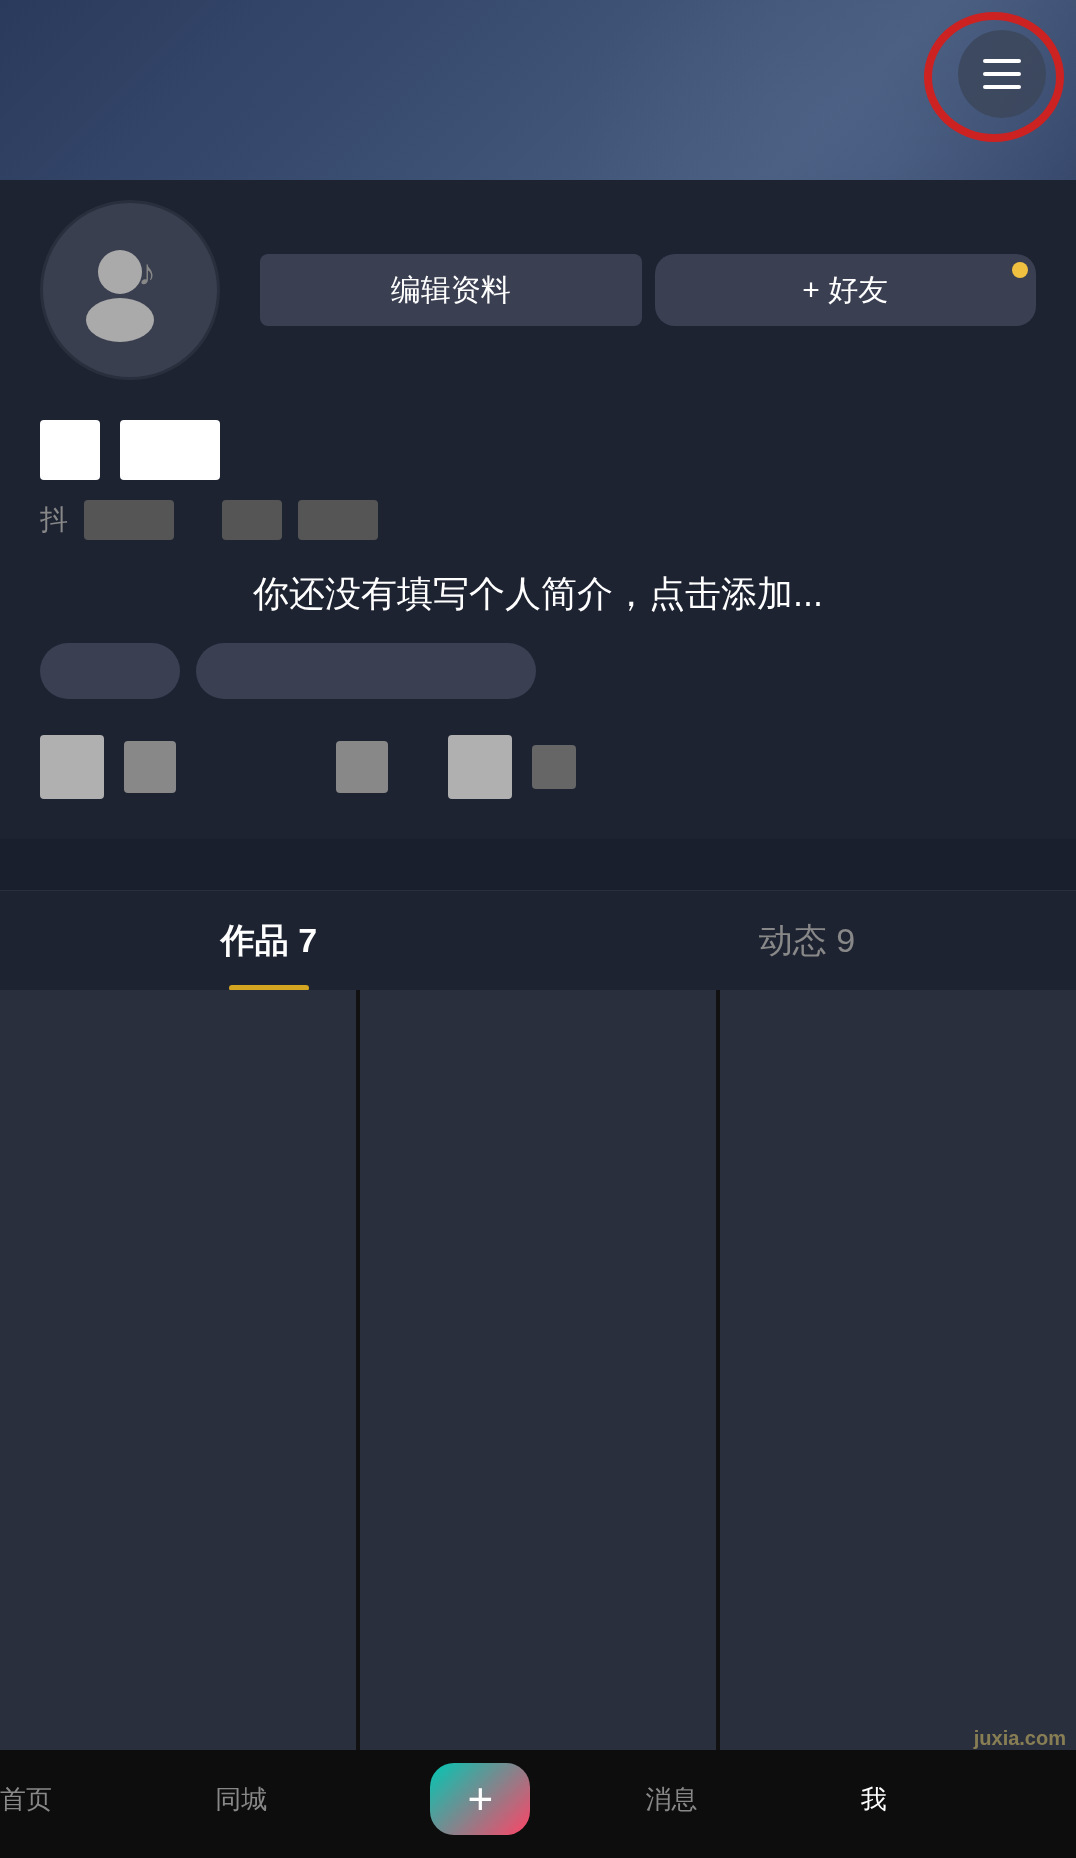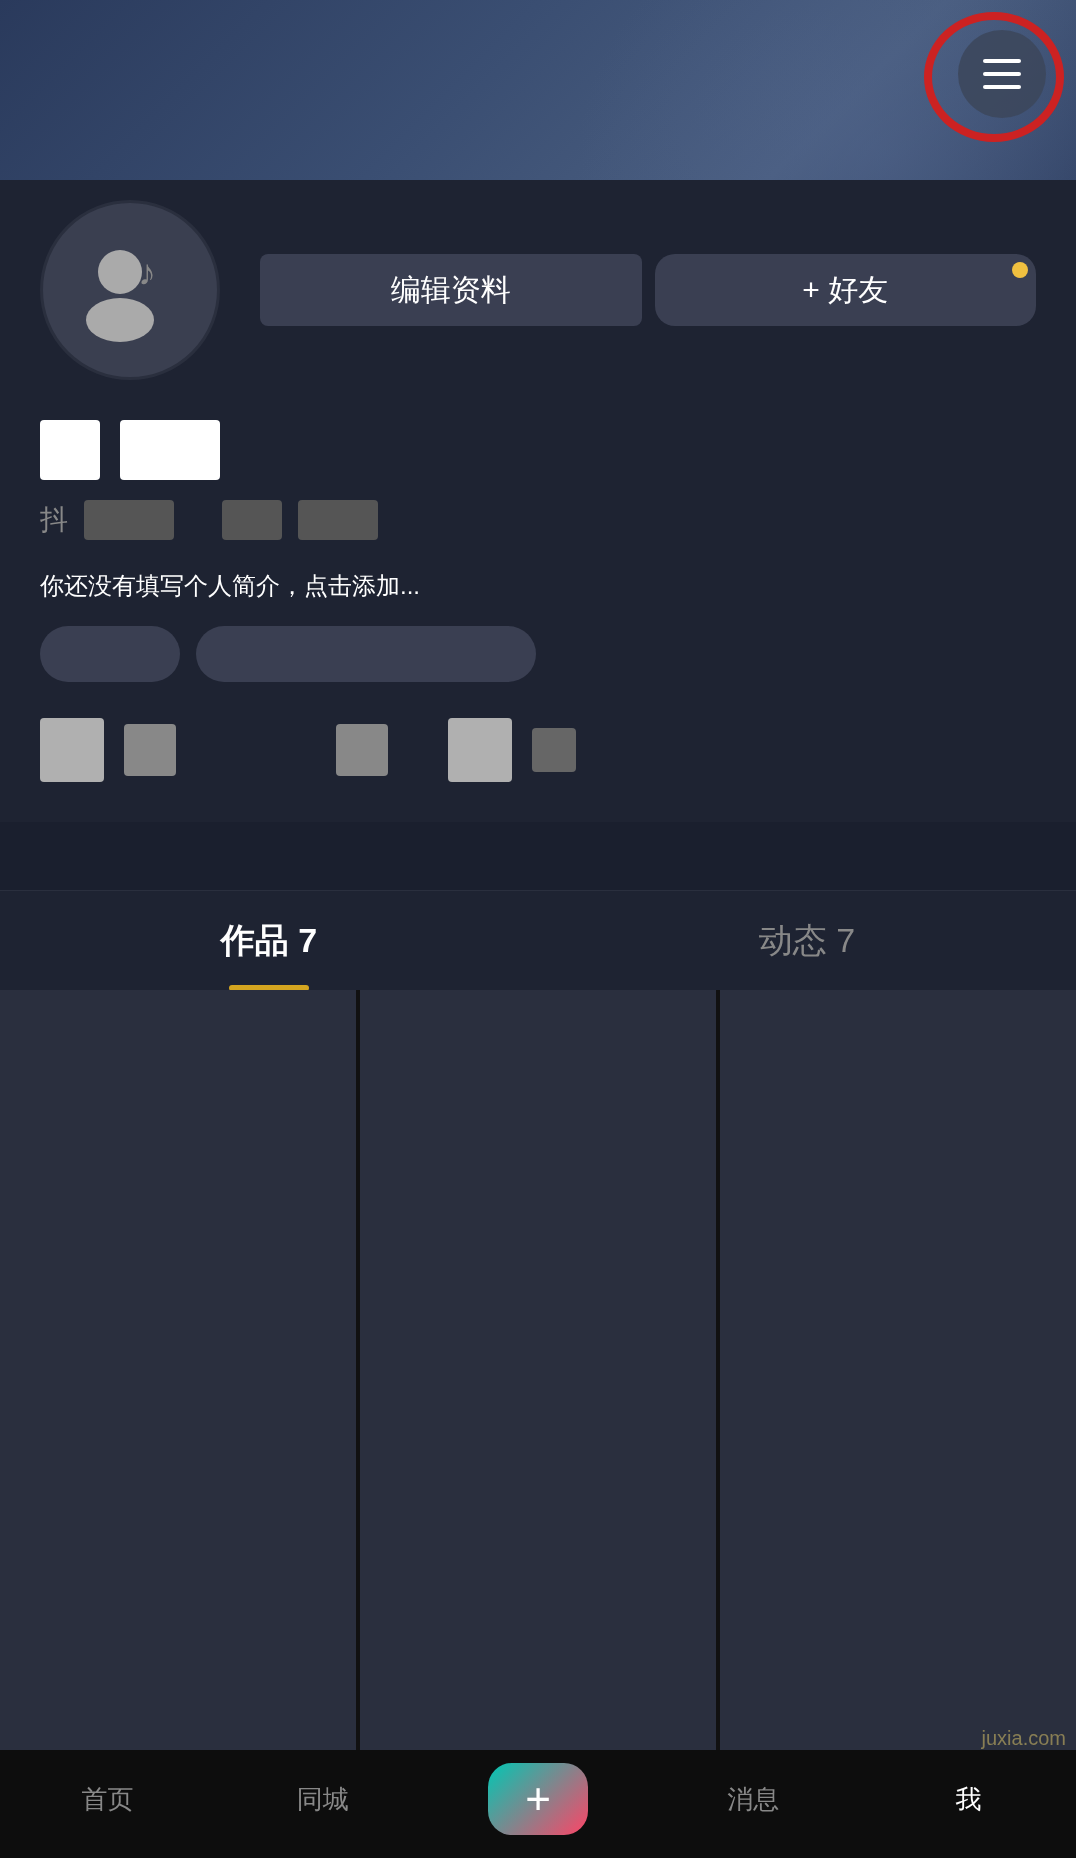--- a/index.html
+++ b/index.html
@@ -217,22 +217,23 @@
     .uid-block3 {
       width: 80px;
       height: 40px;
       background: #555;
       border-radius: 4px;
     }
 
     
     .bio-text {
       color: #ffffff;
-      font-size: 24px;
+      font-size: 36px;
       margin-bottom: 24px;
+      text-align: center;
     }
 
     
     .tags-row {
       display: flex;
       gap: 16px;
       margin-bottom: 36px;
     }
 
     .tag-block {
@@ -350,21 +351,21 @@
       background: #0d0d0d;
       display: flex;
       align-items: center;
       justify-content: space-around;
       padding-bottom: 10px;
     }
 
     .nav-item {
       display: flex;
       flex-direction: column;
-      align-items: center;
+      align-items: flex-start;
       justify-content: center;
       color: #888;
       font-size: 26px;
       cursor: pointer;
       flex: 1;
     }
 
     .nav-item.active {
       color: #ffffff;
     }
@@ -388,20 +389,21 @@
       line-height: 1;
     }
 
     
     .watermark {
       position: absolute;
       bottom: 108px;
       right: 10px;
       color: rgba(200,180,100,0.6);
       font-size: 20px;
+      font-weight: bold;
     }
   </style>
 </head>
 <body>
 
 <div class="header-bg"></div>
 
 <div class="menu-btn-wrapper">
   <div class="menu-btn-highlight"></div>
   <div class="menu-btn">
@@ -470,21 +472,21 @@
   </div>
 </div>
 
 <div class="tabs-section">
   <div class="tabs-row">
     <div class="tab-item active">
       <span>作品 7</span>
       <div class="tab-underline"></div>
     </div>
     <div class="tab-item inactive">
-      <span>动态 7</span>
+      <span>动态 9</span>
     </div>
   </div>
 </div>
 
 <div class="content-grid">
   <div class="grid-cell"></div>
   <div class="grid-cell"></div>
   <div class="grid-cell"></div>
 </div>
 

